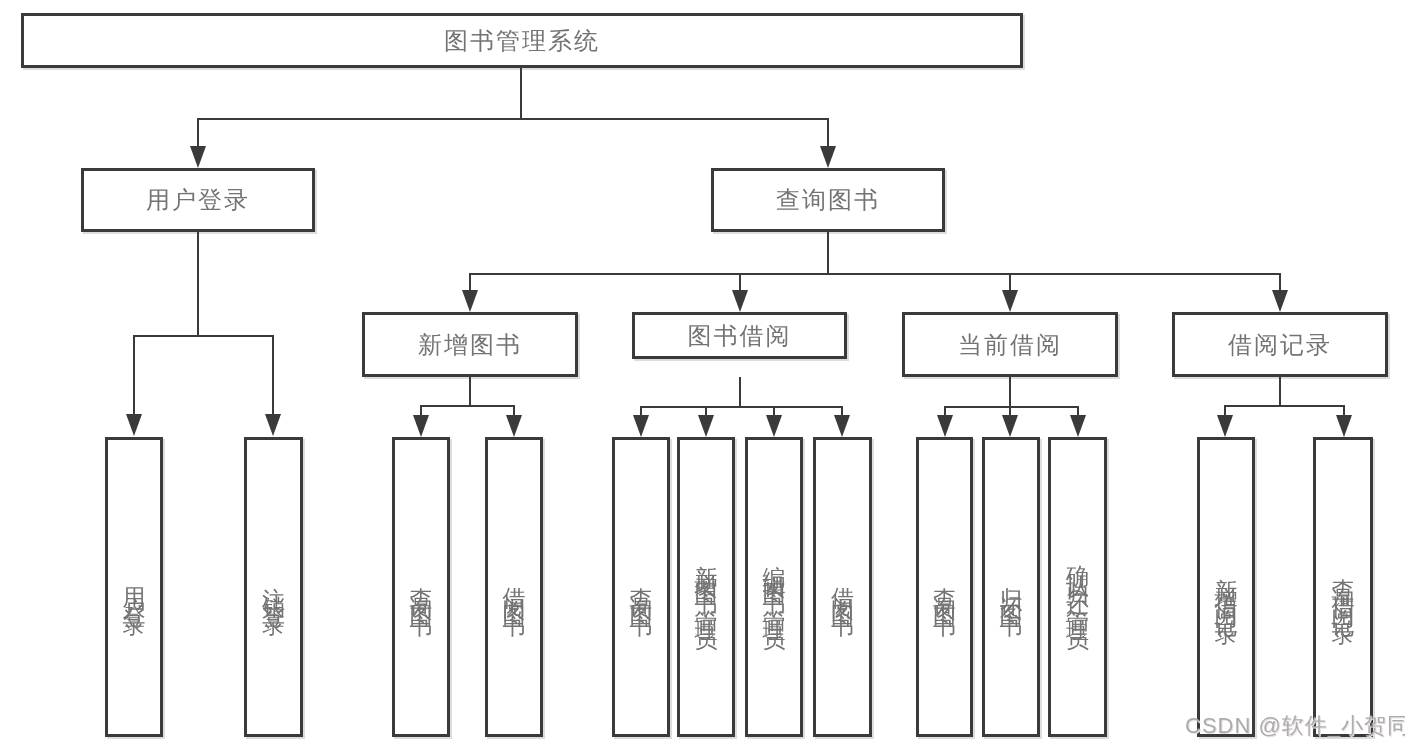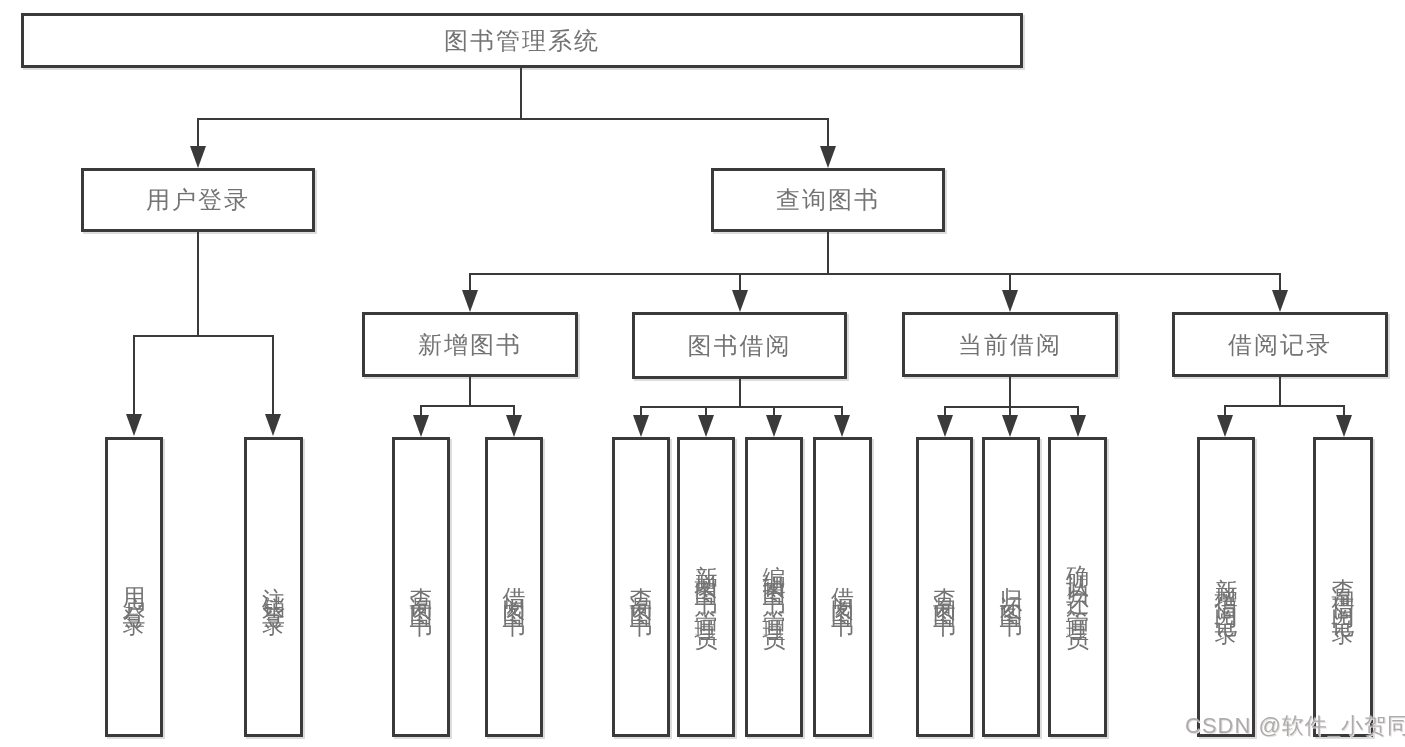--- a/index.html
+++ b/index.html
@@ -58,21 +58,21 @@
       </div>
       <div class="node h" style="left: 81px; top: 168px; width: 234px; height: 64px;">
         <span class="label">用户登录</span>
       </div>
       <div class="node h" style="left: 711px; top: 168px; width: 234px; height: 64px;">
         <span class="label">查询图书</span>
       </div>
       <div class="node h" style="left: 362px; top: 312px; width: 216px; height: 65px;">
         <span class="label">新增图书</span>
       </div>
-      <div class="node h" style="left: 632px; top: 312px; width: 215px; height: 67px;">
+      <div class="node h" style="left: 632px; top: 312px; width: 215px; height: 47px;">
         <span class="label">图书借阅</span>
       </div>
       <div class="node h" style="left: 902px; top: 312px; width: 216px; height: 65px;">
         <span class="label">当前借阅</span>
       </div>
       <div class="node h" style="left: 1172px; top: 312px; width: 216px; height: 65px;">
         <span class="label">借阅记录</span>
       </div>
       <div class="node v" style="left: 105px; top: 437px; width: 58px; height: 300px;">
         <span class="label">用户登录</span>

